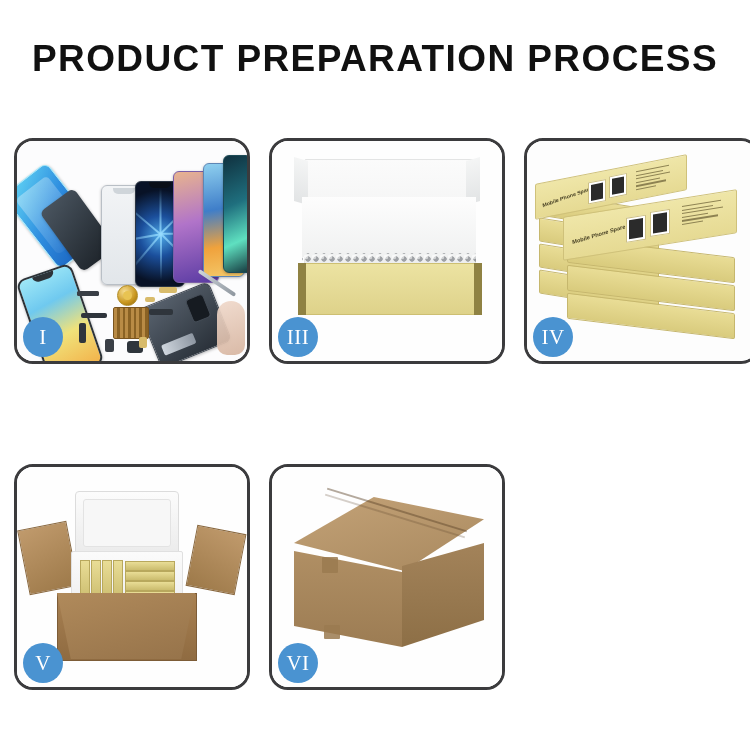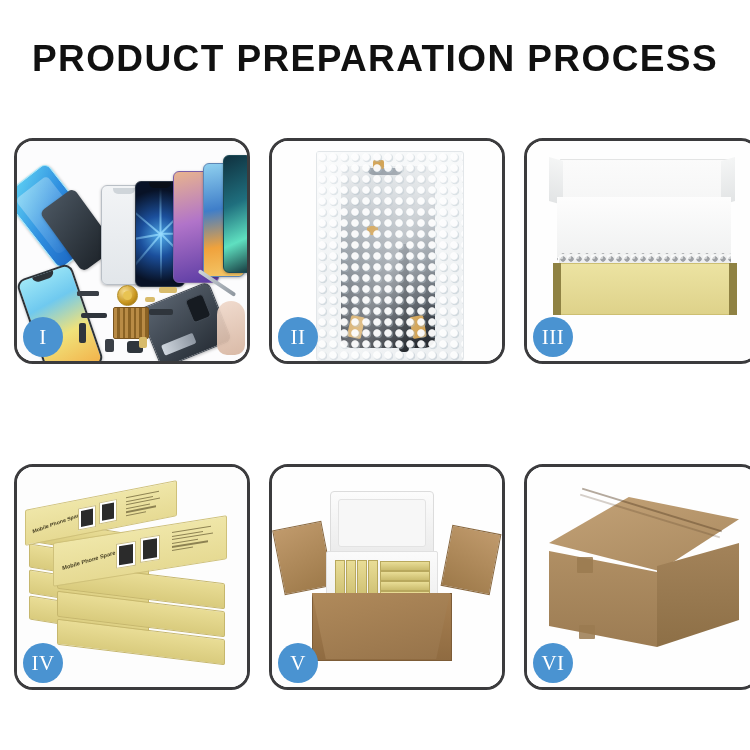--- a/index.html
+++ b/index.html
@@ -257,36 +257,20 @@
         <div class="flexg" style="left:142px;top:146px;width:18px;height:6px;"></div>
         <div class="flexg" style="left:128px;top:156px;width:10px;height:5px;"></div>
         <div class="flexg" style="left:122px;top:196px;width:8px;height:11px;"></div>
 
         <div class="tweez"></div>
         <div class="finger"></div>
       </div>
       <div class="badge">I</div>
     </div>
 
-    <div class="panel">
-      <div class="stage p2">
-        <div class="bagwrap">
-          <div class="part-dark">
-            <span class="cable"></span>
-            <span class="tape" style="left:32px;top:-6px;"></span>
-            <span class="tape" style="left:26px;top:60px;"></span>
-            <span class="tape" style="left:8px;top:150px;width:14px;height:22px;transform:rotate(12deg);"></span>
-            <span class="tape" style="left:70px;top:150px;width:14px;height:22px;transform:rotate(-10deg);"></span>
-          </div>
-          <div class="bubbles"></div>
-          <div class="bagsheen"></div>
-        </div>
-      </div>
-      <div class="badge">II</div>
-    </div>
 
     <div class="panel">
       <div class="stage p3">
         <div class="lid"></div>
         <div class="lid-flapL"></div>
         <div class="lid-flapR"></div>
         <div class="foamwhite"></div>
         <div class="foamtray"></div>
         <div class="boxbase"></div>
       </div>

